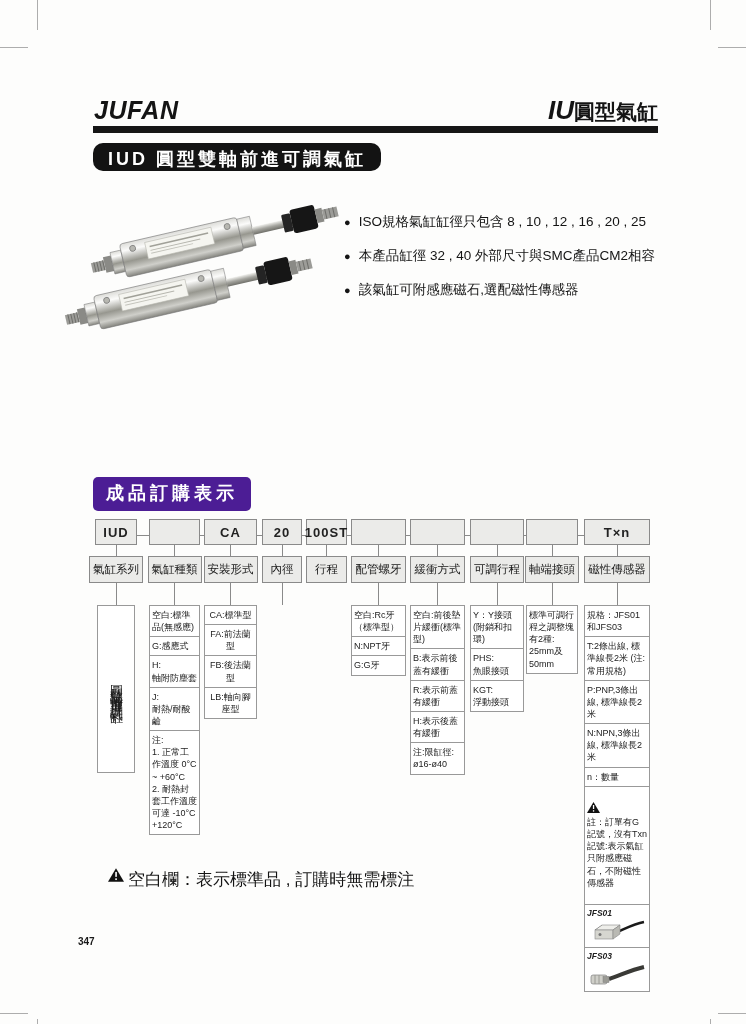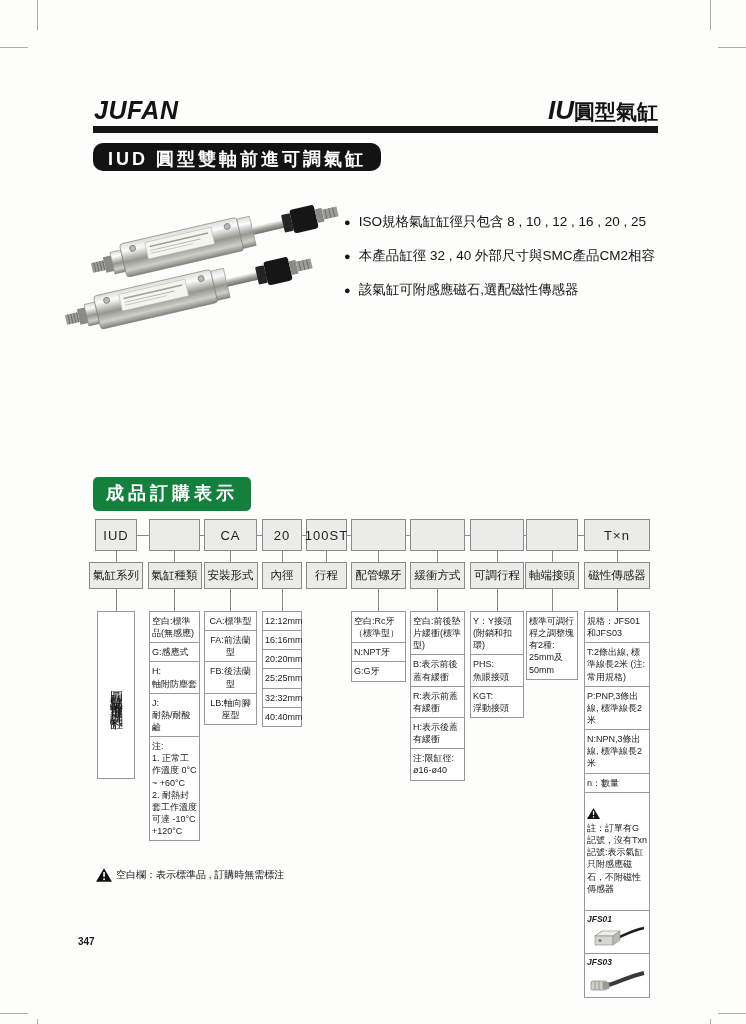--- a/index.html
+++ b/index.html
@@ -14,48 +14,48 @@
   .hrule{position:absolute;left:93px;top:126px;width:565px;height:7px;background:#161616;}
   .title-badge{position:absolute;left:93px;top:143px;background:#131313;color:#fff;font-size:18px;
         font-weight:bold;letter-spacing:3px;padding:4px 15px 0;border-radius:10px;}
   
   .photo{position:absolute;left:56px;top:204px;}
   
   .features{position:absolute;left:344px;top:214px;width:330px;}
   .feature{display:flex;gap:8px;margin-bottom:17px;font-size:13.5px;font-weight:500;line-height:1.25;color:#141414;}
   .feature .dot{font-size:11px;line-height:1.5;}
   
-  .section-badge{position:absolute;left:93px;top:477px;background:#15803d;color:#fff;font-size:18px;
+  .section-badge{position:absolute;left:93px;top:477px;background:#4c1d95;color:#fff;font-size:18px;
         font-weight:bold;letter-spacing:4px;padding:4px 13px 6px;border-radius:5px;}
   .diagram{position:absolute;left:88px;top:515px;width:580px;height:440px;}
   .hline{position:absolute;left:28px;top:20px;width:501px;height:1px;background:#8a8a8a;z-index:0;}
   .col{position:absolute;top:4px;display:flex;flex-direction:column;align-items:center;z-index:1;}
   .c1{left:7px;width:42px}.c2{left:61px;width:51px}.c3{left:116px;width:53px}.c4{left:174px;width:40px}
   .c5{left:218px;width:41px}.c6{left:263px;width:55px}.c7{left:322px;width:55px}.c8{left:382px;width:54px}
   .c9{left:438px;width:52px}.c10{left:496px;width:66px}
-  .codebox{width:100%;height:32px;border:1px solid #8a8a8a;background:#ebebe9;box-sizing:border-box;
-        display:flex;align-items:center;justify-content:center;font-size:13px;letter-spacing:1px;color:#222;}
+  .codebox{width:100%;height:26px;border:1px solid #8a8a8a;background:#ebebe9;box-sizing:border-box;
+        display:flex;align-items:center;justify-content:center;font-size:13px;letter-spacing:1px;color:#222;font-weight:bold;}
   .vline{width:1px;background:#8a8a8a;}
   .v1{height:11px}.v2{height:22px}
   .labelbox{min-width:100%;width:max-content;height:27px;border:1px solid #8a8a8a;background:#ebebe9;box-sizing:border-box;
         display:flex;align-items:center;justify-content:center;font-size:11.5px;white-space:nowrap;padding:0 3px;color:#191919;}
   .details{width:100%;display:flex;flex-direction:column;}
   .cell{border:1px solid #999;background:#fff;margin-top:-1px;padding:3px 2px;font-size:9px;
         line-height:1.35;box-sizing:border-box;white-space:pre-line;color:#222;}
   .cell:first-child{margin-top:0;}
   .cell.ctr{text-align:center;white-space:normal;}
   .tallbox{width:38px;height:168px;border:1px solid #999;background:#fff;box-sizing:border-box;
         writing-mode:vertical-rl;text-orientation:upright;font-size:13px;letter-spacing:3px;
         display:flex;align-items:center;justify-content:center;color:#191919;}
   .sensor-cell{display:flex;flex-direction:column;gap:1px;}
   .sensor-label{font-weight:bold;font-size:8.5px;font-style:italic;}
   .note-cell .ntext{display:block;}
   
-  .footnote{position:absolute;left:96px;top:868px;display:flex;align-items:flex-start;gap:4px;
-        font-size:10px;font-weight:500;color:#141414;}
+  .footnote{position:absolute;left:108px;top:868px;display:flex;align-items:flex-start;gap:4px;
+        font-size:17px;font-weight:500;color:#141414;}
   .pagenum{position:absolute;left:78px;top:936px;font-size:10px;font-weight:bold;color:#1a1a1a;}
 </style>
 </head>
 <body>
 
 <div class="page">
 
   <div class="crop" style="left:37px;top:0;width:1px;height:30px"></div>
   <div class="crop" style="left:0;top:47px;width:28px;height:1px"></div>
   <div class="crop" style="left:710px;top:0;width:1px;height:30px"></div>
@@ -178,28 +178,20 @@
         <div class="cell ctr">FB:後法蘭型</div>
         <div class="cell ctr">LB:軸向腳座型</div>
       </div>
     </div>
 
     <div class="col c4">
       <div class="codebox">20</div>
       <div class="vline v1"></div>
       <div class="labelbox">內徑</div>
       <div class="vline v2"></div>
-      <div class="details">
-        <div class="cell ctr">12:12mm</div>
-        <div class="cell ctr">16:16mm</div>
-        <div class="cell ctr">20:20mm</div>
-        <div class="cell ctr">25:25mm</div>
-        <div class="cell ctr">32:32mm</div>
-        <div class="cell ctr">40:40mm</div>
-      </div>
     </div>
 
     <div class="col c5">
       <div class="codebox">100ST</div>
       <div class="vline v1"></div>
       <div class="labelbox">行程</div>
     </div>
 
     <div class="col c6">
       <div class="codebox"></div>

